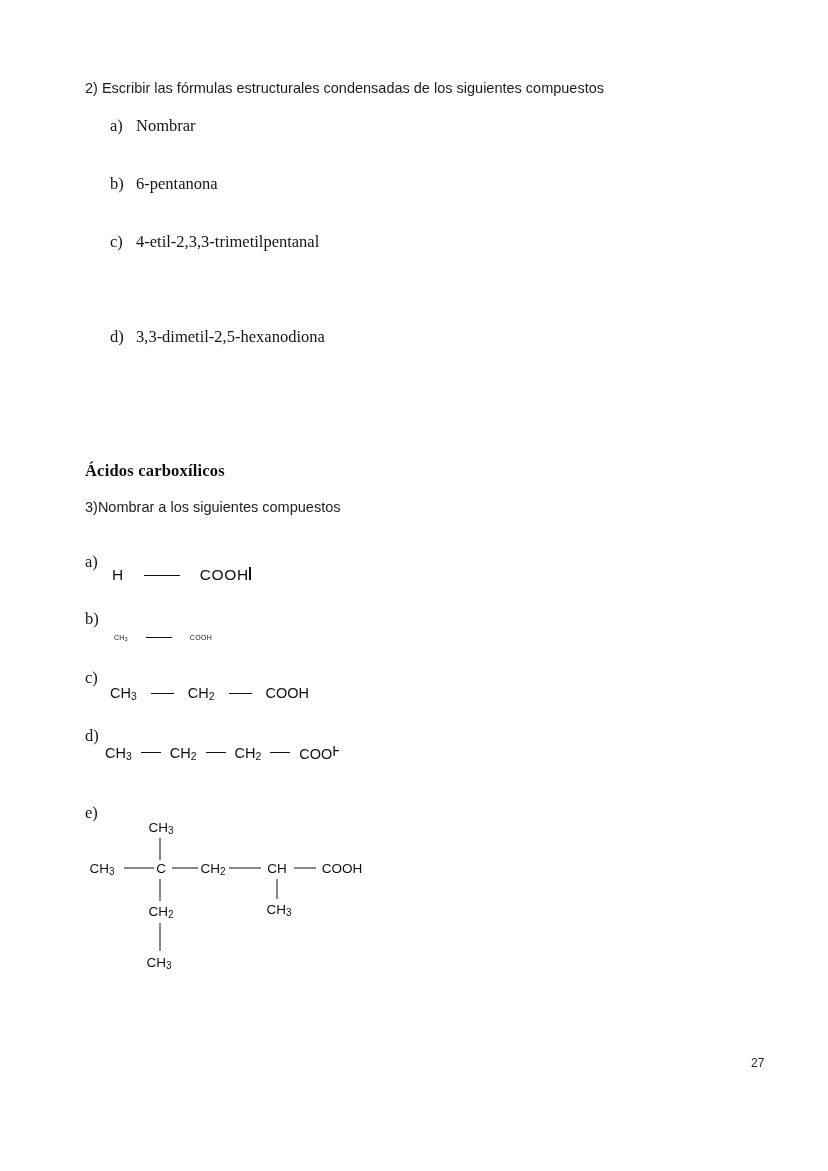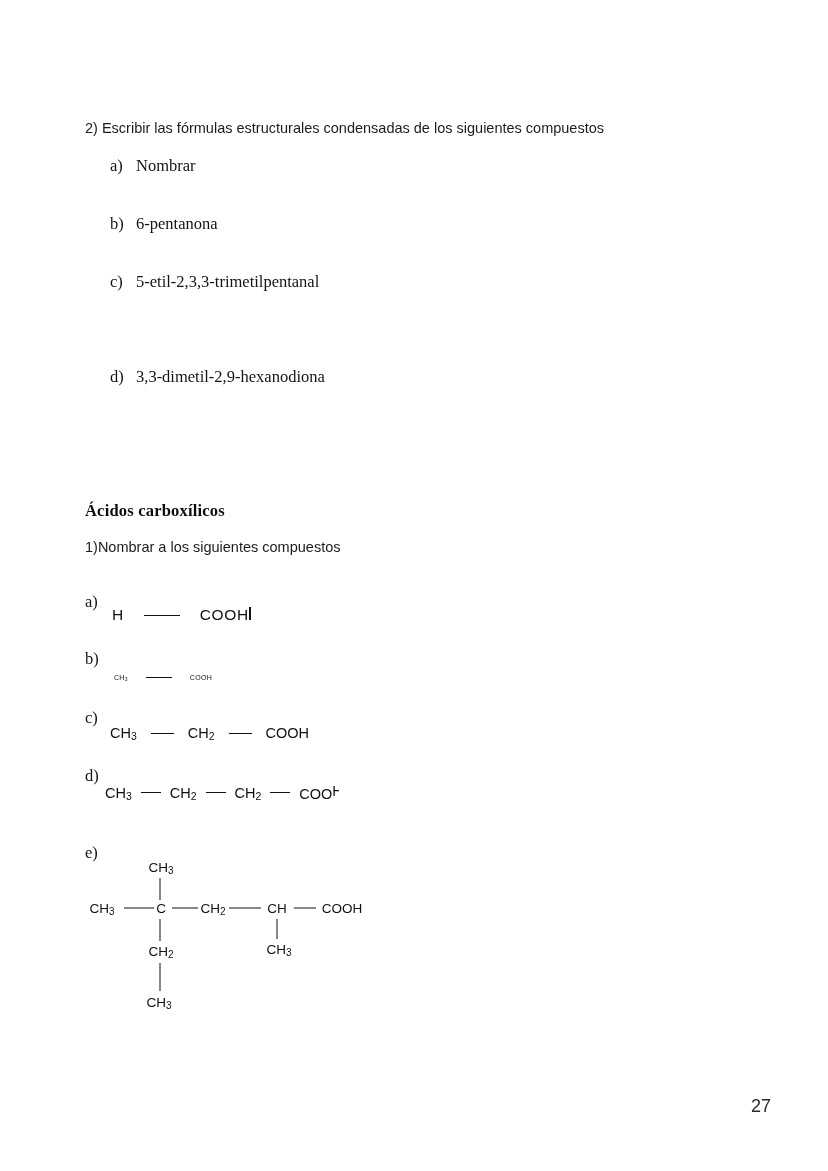--- a/index.html
+++ b/index.html
@@ -12,21 +12,20 @@
     height: 1171px;
     position: relative;
     overflow: hidden;
     font-family: "Liberation Serif", serif;
     color: #1a1a1a;
     -webkit-font-smoothing: antialiased;
   }
   .page {
     position: absolute;
     inset: 0;
-    margin-top: 40px;
   }
 
   
   .abs { position: absolute; white-space: nowrap; }
 
   .sans {
     font-family: "Liberation Sans", sans-serif;
     font-size: 14.5px;
     color: #1c1c1c;
   }
@@ -136,51 +135,51 @@
     position: absolute;
     width: 0;
     border-left: 1.6px solid #111111;
     transform: translateX(-50%);
   }
 
   
   .page-num {
     left: 751px; top: 1056px;
     font-family: "Liberation Sans", sans-serif;
-    font-size: 18px;
+    font-size: 12px;
     color: #2a2a2a;
   }
 </style>
 </head>
 <body>
 
 <div class="page">
 
   <div class="abs sans q-heading">2) Escribir las fórmulas estructurales condensadas de los siguientes compuestos</div>
 
   <div class="abs list-item li-a">
     <span class="lbl">a)</span>
     <span class="txt">Nombrar</span>
   </div>
   <div class="abs list-item li-b">
     <span class="lbl">b)</span>
     <span class="txt">6-pentanona</span>
   </div>
   <div class="abs list-item li-c">
     <span class="lbl">c)</span>
-    <span class="txt">5-etil-2,3,3-trimetilpentanal</span>
+    <span class="txt">4-etil-2,3,3-trimetilpentanal</span>
   </div>
   <div class="abs list-item li-d">
     <span class="lbl">d)</span>
-    <span class="txt">3,3-dimetil-2,9-hexanodiona</span>
+    <span class="txt">3,3-dimetil-2,5-hexanodiona</span>
   </div>
 
   <div class="abs sec-heading">Ácidos  carboxílicos</div>
 
-  <div class="abs sans sub-q">1)Nombrar a los siguientes compuestos</div>
+  <div class="abs sans sub-q">3)Nombrar a los siguientes compuestos</div>
 
   <div class="abs f-lbl" style="top:552px;">a)</div>
   <div class="formula row-a">
     <span class="grp">H</span>
     <span class="bond-h"></span>
     <span class="grp clip">COOH</span>
   </div>
 
   <div class="abs f-lbl" style="top:609px;">b)</div>
   <div class="formula row-b">

